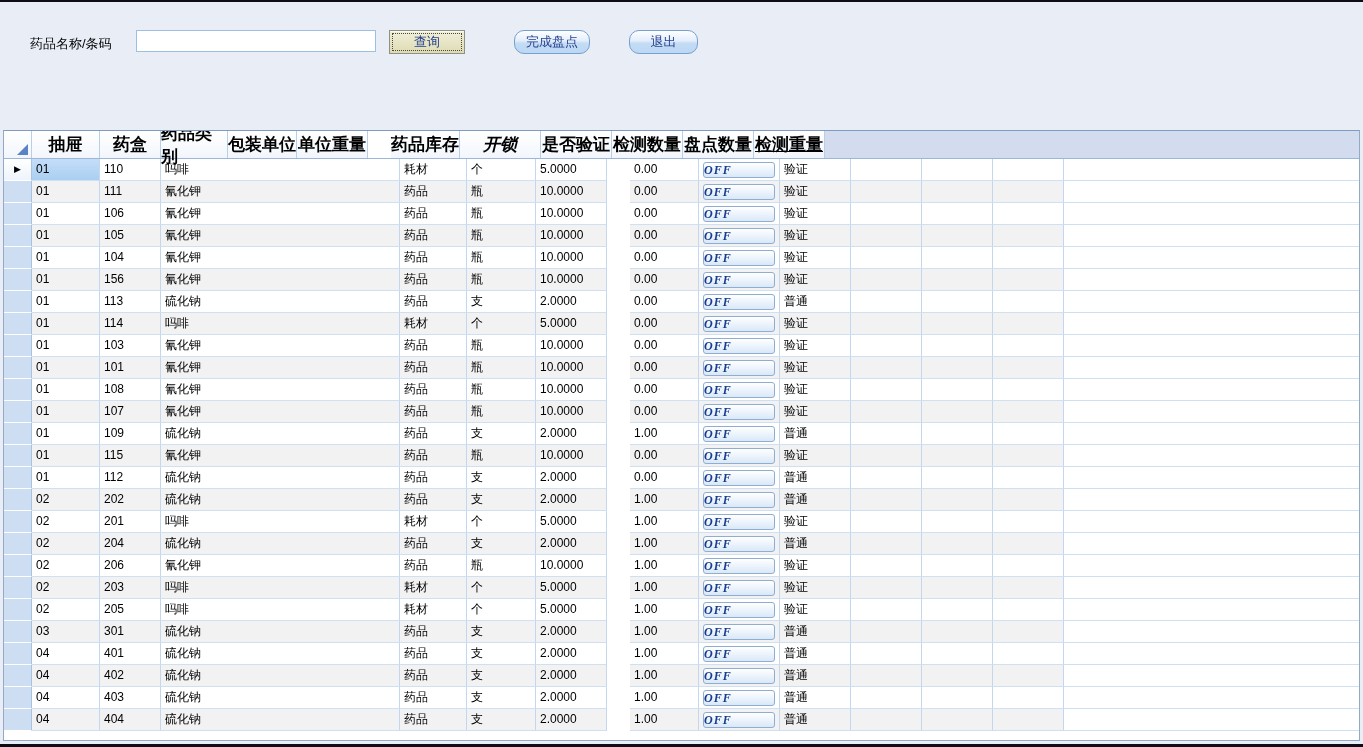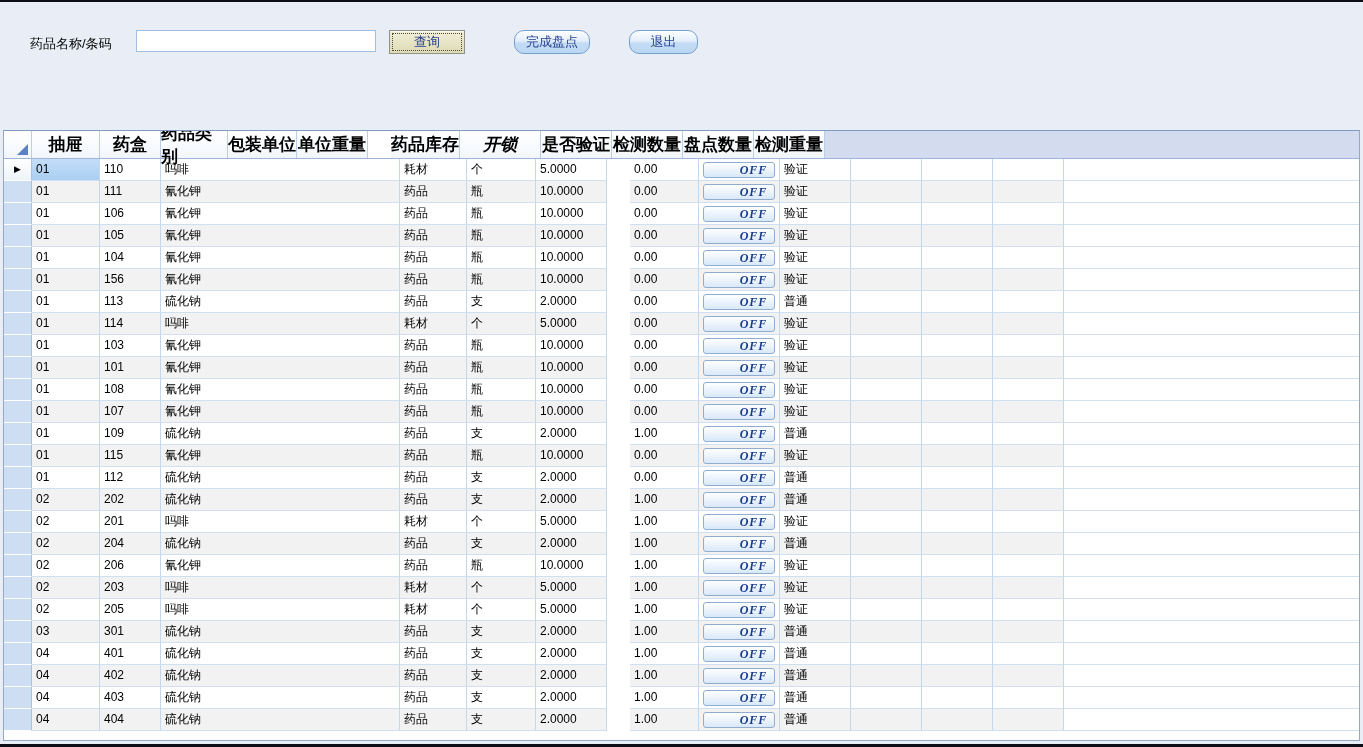--- a/index.html
+++ b/index.html
@@ -79,26 +79,26 @@
   .c-box{width:61px;flex:none;}
   .c-name{width:239px;flex:none;}
   .c-category{width:67px;flex:none;}
   .c-unit{width:69px;flex:none;}
   .c-unit_weight{width:71px;flex:none;}
   .c-stock{width:69px;flex:none;margin-left:23px;}
   .c-lock{width:81px;flex:none;font-style:italic;}
   .c-verify{width:71px;flex:none;}
   .c-detect_qty{width:71px;flex:none;}
   .c-count_qty{width:71px;flex:none;}
-  .c-detect_weight{width:71px;flex:none;}
+  .c-detect_weight{width:71px;flex:none;text-decoration:underline;}
 
   .cell.lockcell{padding:0;display:flex;align-items:center;justify-content:center;}
   .toggle{
     width:72px;height:16px;box-sizing:border-box;border:1px solid #8fadd1;border-radius:3px;
-    background:linear-gradient(#ffffff,#d9e8f8);display:flex;align-items:flex-start;overflow:hidden;
+    background:linear-gradient(#ffffff,#d9e8f8);display:flex;align-items:flex-start;overflow:hidden;flex-direction:column;
   }
   .toggle .knob{
     width:28px;flex:none;border-radius:2px;
     background:linear-gradient(#dfe1e5,#a8aeb6);
     border-right:1px solid #8b96a5;box-shadow:inset 0 1px 0 #f4f5f7;
   }
   .toggle .tlabel{
     flex:1;text-align:center;font-family:"Liberation Serif","DejaVu Serif",serif;
     font-weight:700;font-size:12px;color:#173c8e;line-height:14px;letter-spacing:1px;
   }

